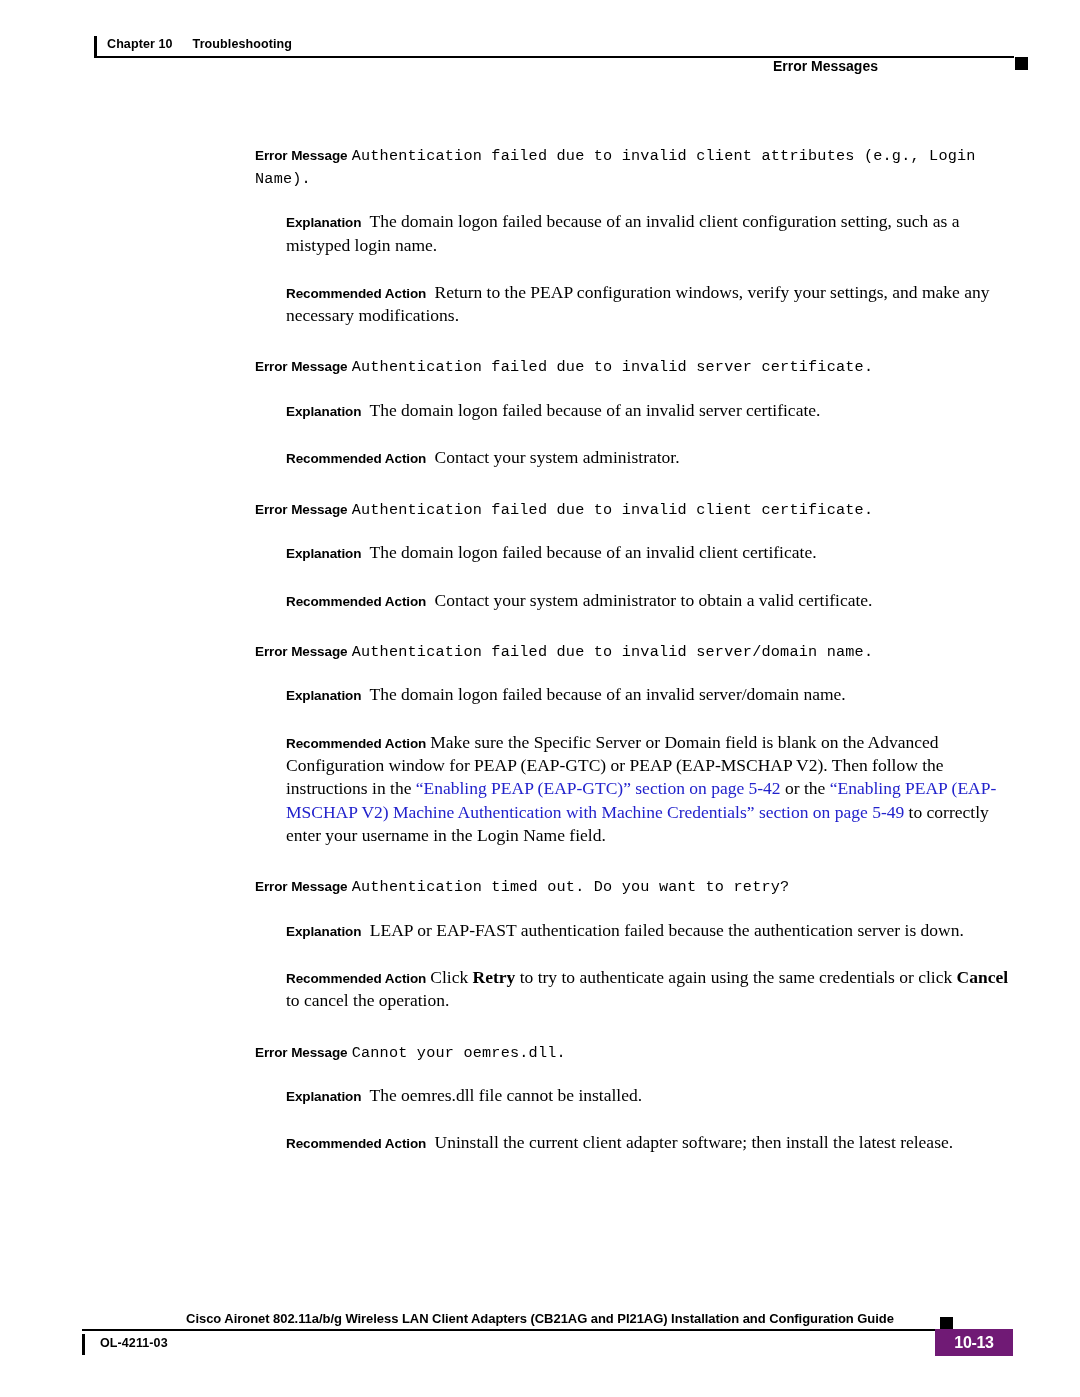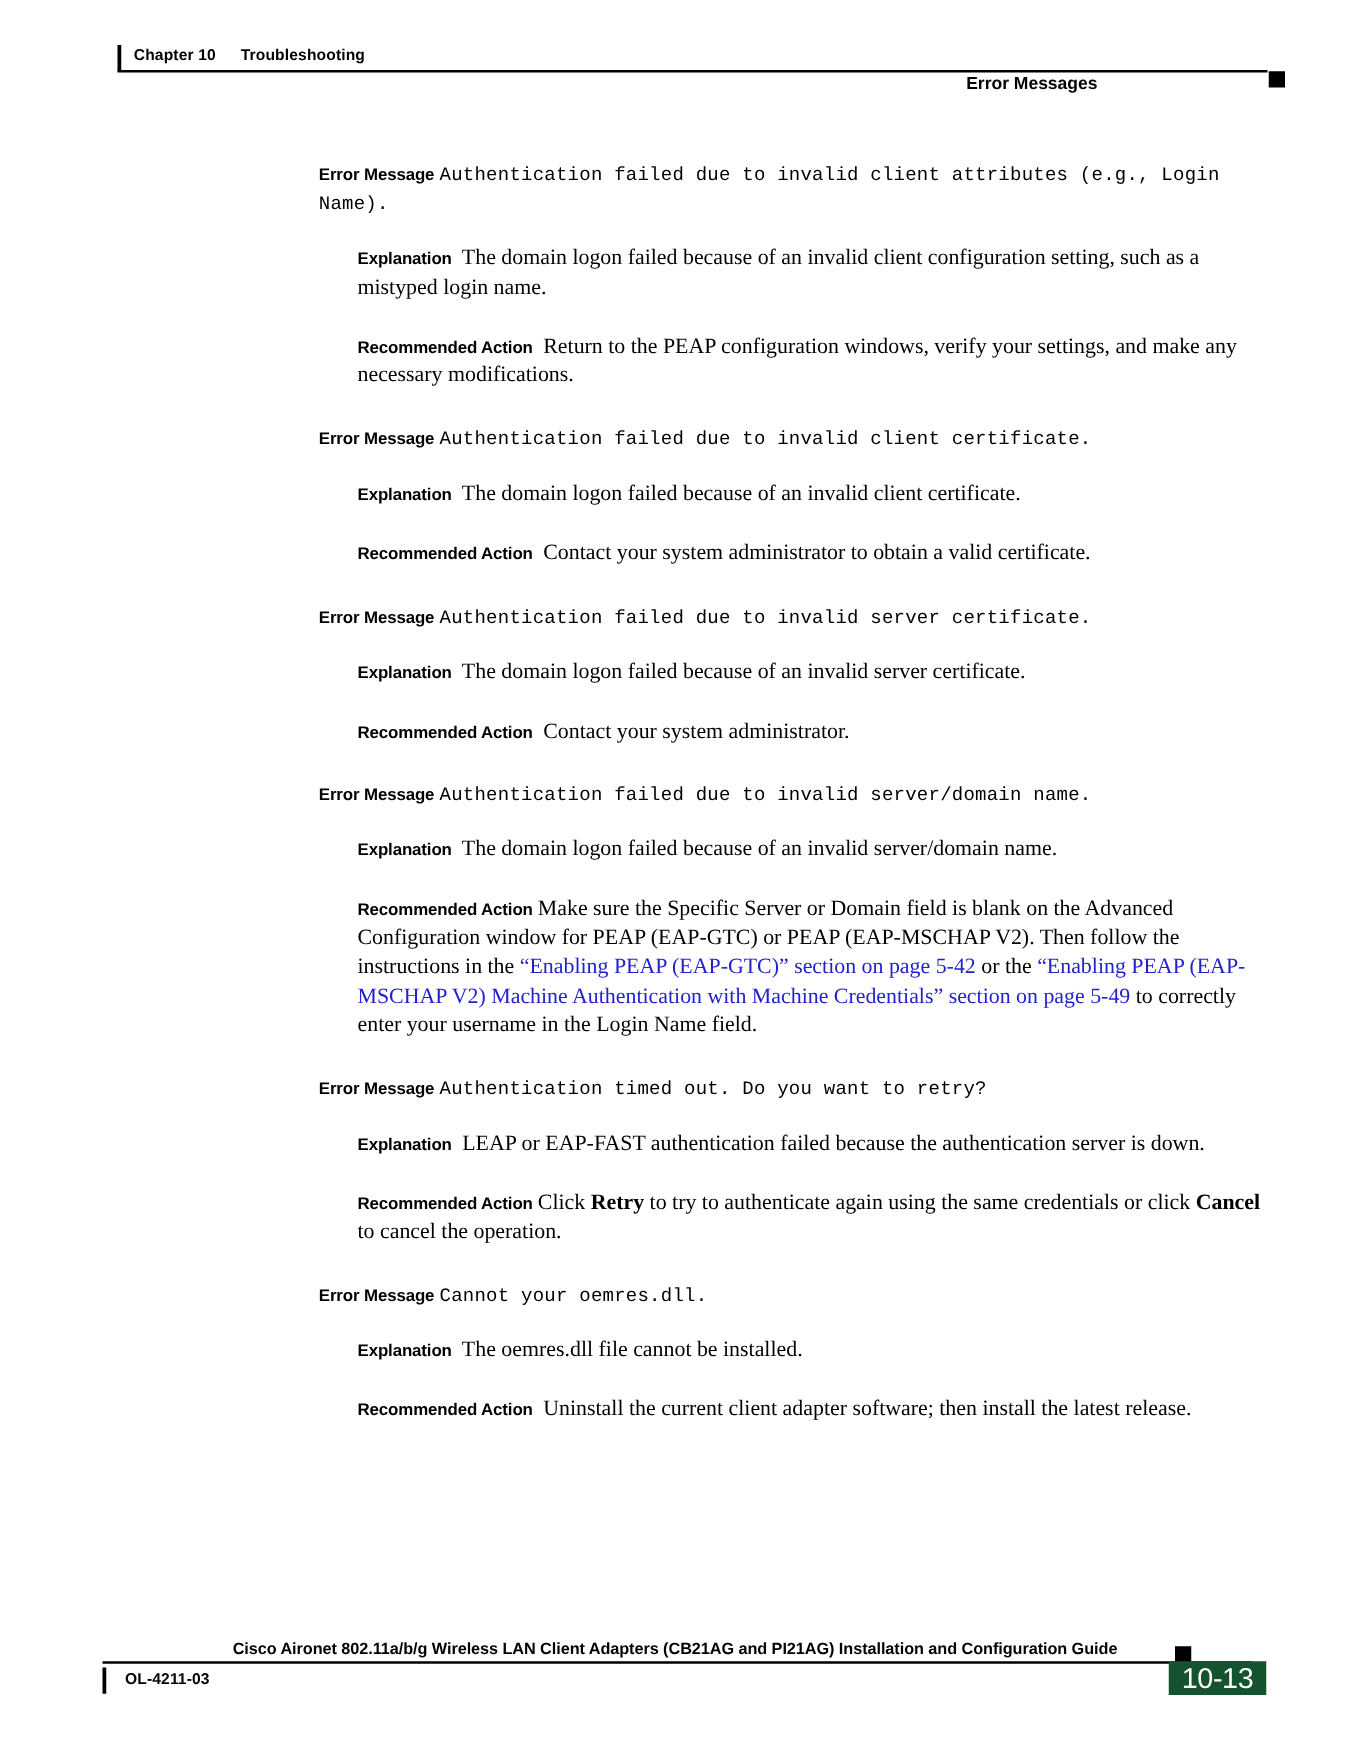--- a/index.html
+++ b/index.html
@@ -78,21 +78,21 @@
 
   
   .content {
     position: absolute;
     left: 0;
     top: 128px;
     width: 1080px;
   }
 
   .err-block {
-    margin: 0 0 28px 0;
+    margin: 16px 0 28px 0;
   }
 
   .msg-line {
     margin: 0 0 0 0;
     padding: 0 62px 0 255px;
     font-size: 16.5px;
     line-height: 1.36;
     text-indent: 0;
   }
   .lbl {
@@ -166,25 +166,25 @@
     font-weight: bold;
     font-size: 12.5px;
     letter-spacing: 0.1px;
   }
   .ftr-pagebox {
     position: absolute;
     left: 935px;
     top: 1329px;
     width: 78px;
     height: 27px;
-    background: #14532d;
+    background: #701a75;
     color: #fff;
     font-family: "Liberation Sans", sans-serif;
-    font-weight: normal;
-    font-size: 23px;
+    font-weight: bold;
+    font-size: 16px;
     display: flex;
     align-items: center;
     justify-content: center;
     letter-spacing: -0.3px;
   }
 </style>
 </head>
 <body>
 
 <div class="page">
@@ -214,48 +214,48 @@
       <div class="gap-md"></div>
       <div class="sub-line">
         <span class="lbl">Recommended Action</span>
         <span>Return to the PEAP configuration windows, verify your settings, and make any necessary modifications.</span>
       </div>
     </div>
 
     <div class="err-block">
       <div class="msg-line">
         <span class="lbl">Error Message</span>
+        <span class="mono">Authentication failed due to invalid server certificate.</span>
+      </div>
+      <div class="gap-sm"></div>
+      <div class="sub-line">
+        <span class="lbl">Explanation</span>
+        <span>The domain logon failed because of an invalid server certificate.</span>
+      </div>
+      <div class="gap-md"></div>
+      <div class="sub-line">
+        <span class="lbl">Recommended Action</span>
+        <span>Contact your system administrator.</span>
+      </div>
+    </div>
+
+    <div class="err-block">
+      <div class="msg-line">
+        <span class="lbl">Error Message</span>
         <span class="mono">Authentication failed due to invalid client certificate.</span>
       </div>
       <div class="gap-sm"></div>
       <div class="sub-line">
         <span class="lbl">Explanation</span>
         <span>The domain logon failed because of an invalid client certificate.</span>
       </div>
       <div class="gap-md"></div>
       <div class="sub-line">
         <span class="lbl">Recommended Action</span>
         <span>Contact your system administrator to obtain a valid certificate.</span>
-      </div>
-    </div>
-
-    <div class="err-block">
-      <div class="msg-line">
-        <span class="lbl">Error Message</span>
-        <span class="mono">Authentication failed due to invalid server certificate.</span>
-      </div>
-      <div class="gap-sm"></div>
-      <div class="sub-line">
-        <span class="lbl">Explanation</span>
-        <span>The domain logon failed because of an invalid server certificate.</span>
-      </div>
-      <div class="gap-md"></div>
-      <div class="sub-line">
-        <span class="lbl">Recommended Action</span>
-        <span>Contact your system administrator.</span>
       </div>
     </div>
 
     <div class="err-block">
       <div class="msg-line">
         <span class="lbl">Error Message</span>
         <span class="mono">Authentication failed due to invalid server/domain name.</span>
       </div>
       <div class="gap-sm"></div>
       <div class="sub-line">

